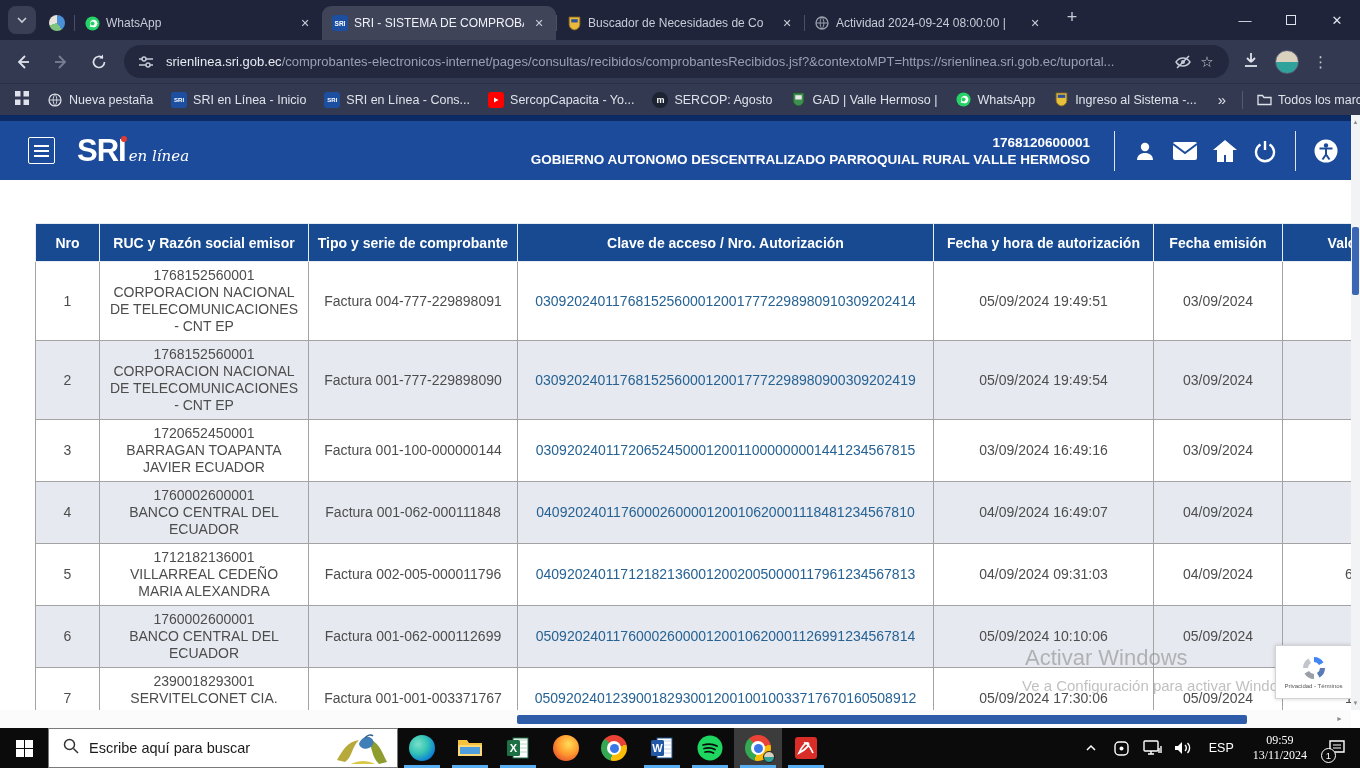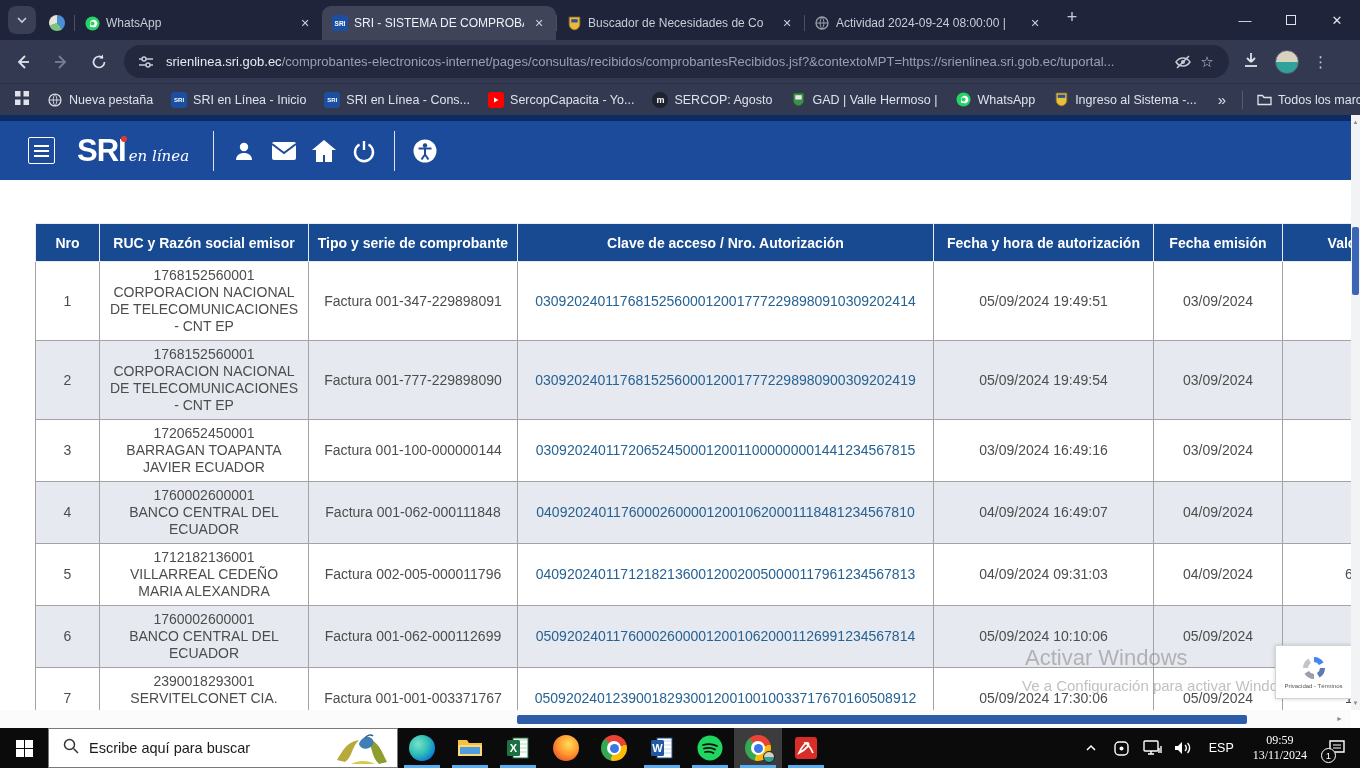--- a/index.html
+++ b/index.html
@@ -302,20 +302,24 @@
 <div class="site-strip"></div>
 <div class="sri-header">
   <div class="burger">
       <i></i>
       <i></i>
       <i></i>
     </div>
   <div class="sri-logo">
     <span class="main"><span>SRI</span><span class="dot"></span></span>
     <span class="sub">en línea</span>
+  </div>
+  <div class="entity">
+    <div>1768120600001</div>
+    <div>GOBIERNO AUTONOMO DESCENTRALIZADO PARROQUIAL RURAL VALLE HERMOSO</div>
   </div>
   <div class="hdr-icons">
     <span class="vdiv"></span>
     <span class="hico">
       <svg width="24" height="24" viewBox="0 0 24 24">
           <circle cx="12" cy="8" r="4.2" fill="#fff"></circle>
           <path d="M4 21c0-4.4 3.6-7 8-7s8 2.6 8 7z" fill="#fff"></path>
         </svg>
     </span>
     <span class="hico">
@@ -365,21 +369,21 @@
         <th>Clave de acceso / Nro. Autorización</th>
         <th>Fecha y hora de autorización</th>
         <th>Fecha emisión</th>
         <th>Valor si</th>
       </tr>
     </thead>
     <tbody>
         <tr>
       <td>1</td>
       <td><span style="display:block">1768152560001</span><span>CORPORACION NACIONAL DE TELECOMUNICACIONES - CNT EP</span></td>
-      <td>Factura 001-347-229898091</td>
+      <td>Factura 004-777-229898091</td>
       <td><a class="clave" href="#">0309202401176815256000120017772298980910309202414</a></td>
       <td>05/09/2024 19:49:51</td>
       <td>03/09/2024</td>
       <td class="valor"></td>
     </tr>
         <tr class="alt">
       <td>2</td>
       <td><span style="display:block">1768152560001</span><span>CORPORACION NACIONAL DE TELECOMUNICACIONES - CNT EP</span></td>
       <td>Factura 001-777-229898090</td>
       <td><a class="clave" href="#">0309202401176815256000120017772298980900309202419</a></td>

